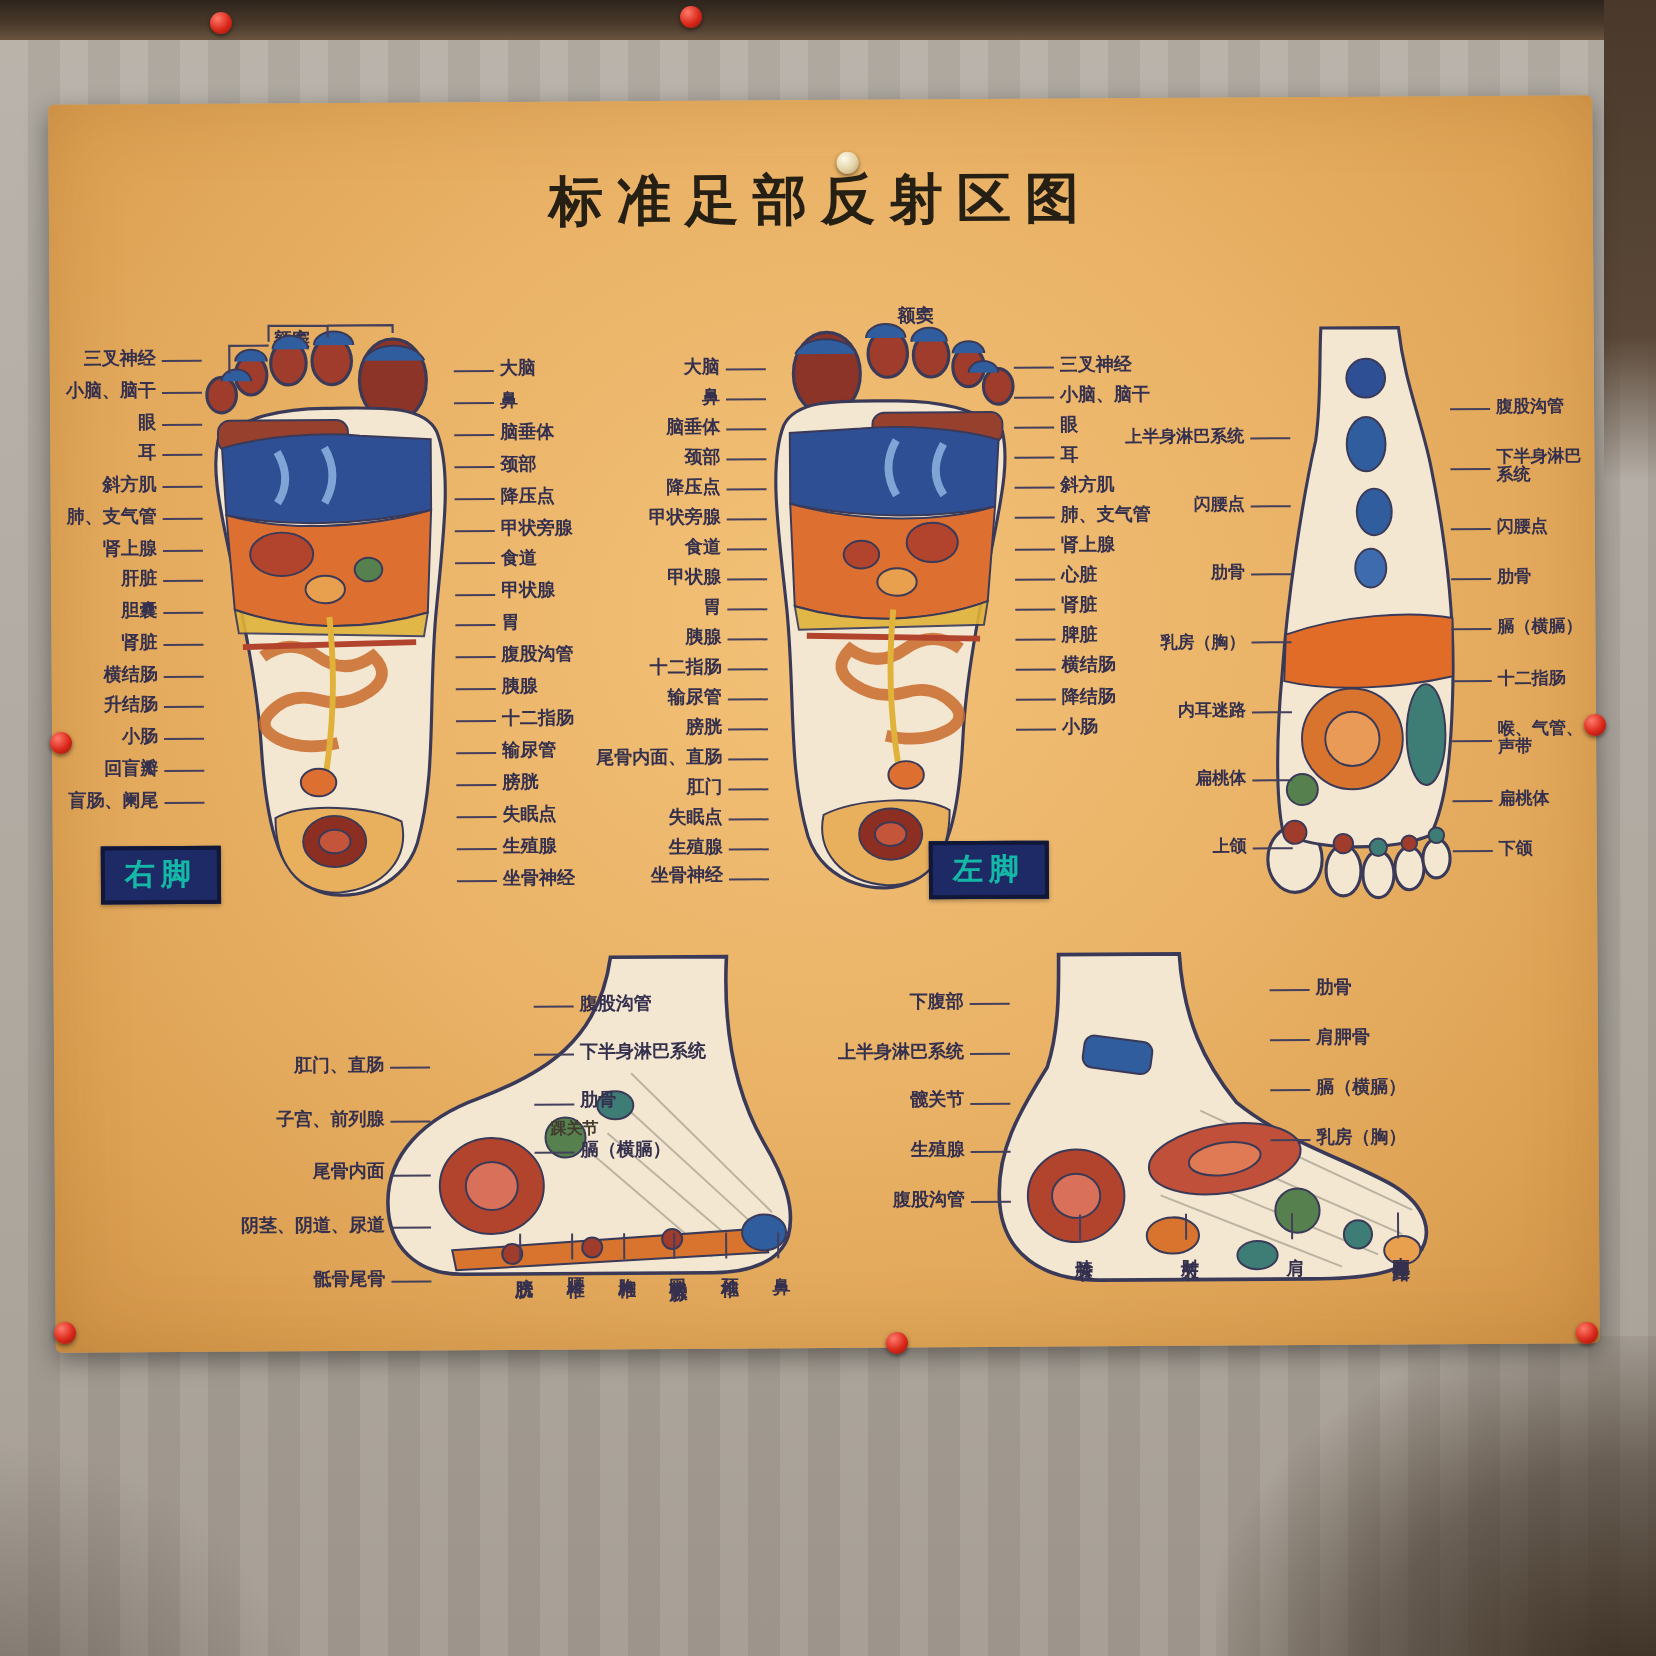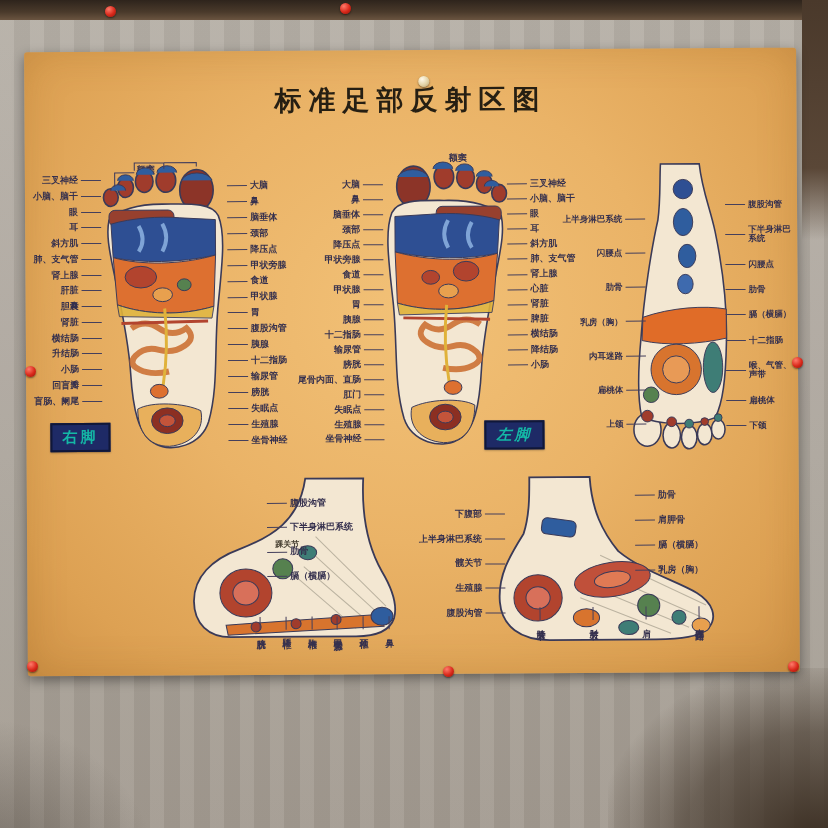--- a/index.html
+++ b/index.html
@@ -342,21 +342,21 @@
       <div class="lbl">
         <span>横结肠</span>
       </div>
       <div class="lbl">
         <span>降结肠</span>
       </div>
       <div class="lbl">
         <span>小肠</span>
       </div>
     </div>
-  <div class="caption-box" style="left:458px;top:371px;font-style:italic;">
+  <div class="caption-box" style="left:438px;top:371px;">
     <span>左脚</span>
   </div>
 
   <svg style="left:592px;top:110px;" width="126" height="298" viewBox="0 0 130 300">
     <g stroke="#3a3a58" stroke-width="1.6">
       <ellipse cx="30" cy="276" rx="14" ry="17" fill="#f3e7d2"></ellipse>
       <ellipse cx="55" cy="282" rx="9" ry="13" fill="#f3e7d2"></ellipse>
       <ellipse cx="73" cy="284" rx="8" ry="12" fill="#f3e7d2"></ellipse>
       <ellipse cx="89" cy="281" rx="7.5" ry="11" fill="#f3e7d2"></ellipse>
       <ellipse cx="103" cy="276" rx="7" ry="10" fill="#f3e7d2"></ellipse>
@@ -446,22 +446,39 @@
       <circle cx="70" cy="150" r="5" fill="#a03c2c"></circle>
       <circle cx="110" cy="147" r="5" fill="#a03c2c"></circle>
       <circle cx="150" cy="143" r="5" fill="#a03c2c"></circle>
       <ellipse cx="60" cy="116" rx="26" ry="24" fill="#b2442e"></ellipse>
       <ellipse cx="60" cy="116" rx="13" ry="12" fill="#d8705a"></ellipse>
       <circle cx="97" cy="92" r="10" fill="#56814f"></circle>
       <ellipse cx="122" cy="76" rx="9" ry="7" fill="#3e7d76"></ellipse>
       <ellipse cx="196" cy="140" rx="11" ry="9" fill="#2f5d9e"></ellipse>
     </g>
   </svg>
-  <div class="inner-label" style="left:248px;top:488px;">踝关节</div>
-
+  <div class="inner-label" style="left:248px;top:508px;">踝关节</div>
+
+  <div class="col right-align" style="left:40px;top:478px;width:148px;height:116px;">
+      <div class="lbl">
+        <span>肛门、直肠</span>
+      </div>
+      <div class="lbl">
+        <span>子宫、前列腺</span>
+      </div>
+      <div class="lbl">
+        <span>尾骨内面</span>
+      </div>
+      <div class="lbl">
+        <span>阴茎、阴道、尿道</span>
+      </div>
+      <div class="lbl">
+        <span>骶骨尾骨</span>
+      </div>
+    </div>
   <div class="col left-align" style="left:240px;top:448px;width:120px;height:82px;">
       <div class="lbl">
         <span>腹股沟管</span>
       </div>
       <div class="lbl">
         <span>下半身淋巴系统</span>
       </div>
       <div class="lbl">
         <span>肋骨</span>
       </div>
@@ -505,21 +522,21 @@
       <ellipse cx="122" cy="104" rx="38" ry="17" fill="#c0503a" transform="rotate(-8 122 104)"></ellipse>
       <ellipse cx="122" cy="104" rx="18" ry="8" fill="#e07a54" transform="rotate(-8 122 104)"></ellipse>
       <ellipse cx="96" cy="142" rx="13" ry="9" fill="#d8742e"></ellipse>
       <circle cx="158" cy="130" r="11" fill="#56814f"></circle>
       <ellipse cx="138" cy="152" rx="10" ry="7" fill="#3e7d76"></ellipse>
       <circle cx="188" cy="142" r="7" fill="#3e7d76"></circle>
       <ellipse cx="210" cy="150" rx="9" ry="7" fill="#e8a04e"></ellipse>
     </g>
   </svg>
 
-  <div class="col right-align" style="left:368px;top:448px;width:110px;height:108px;margin-top:12px;">
+  <div class="col right-align" style="left:368px;top:448px;width:110px;height:108px;">
       <div class="lbl">
         <span>下腹部</span>
       </div>
       <div class="lbl">
         <span>上半身淋巴系统</span>
       </div>
       <div class="lbl">
         <span>髋关节</span>
       </div>
       <div class="lbl">

